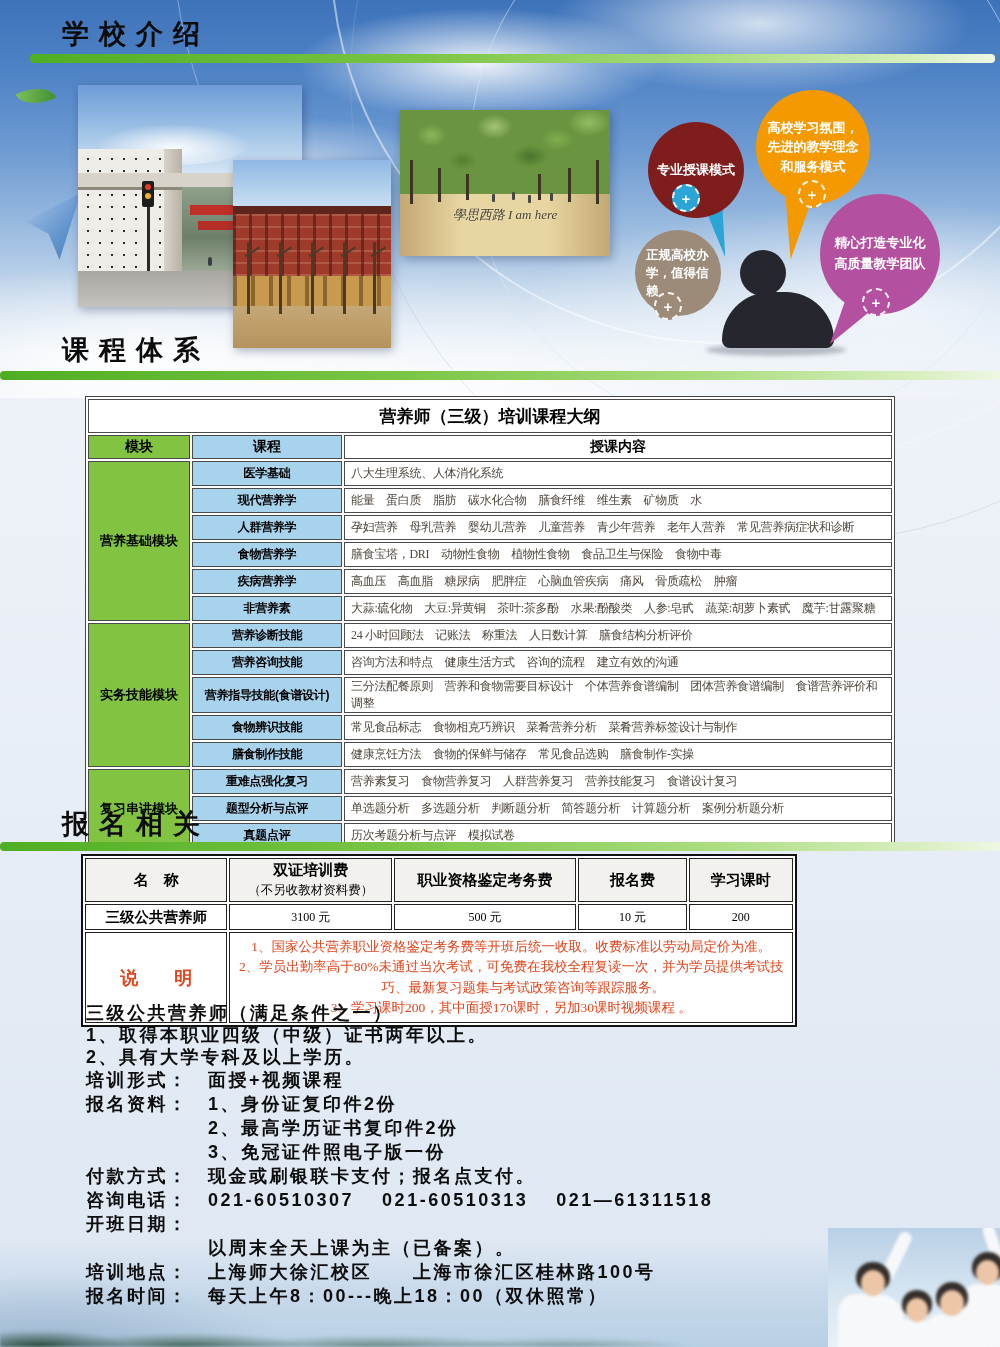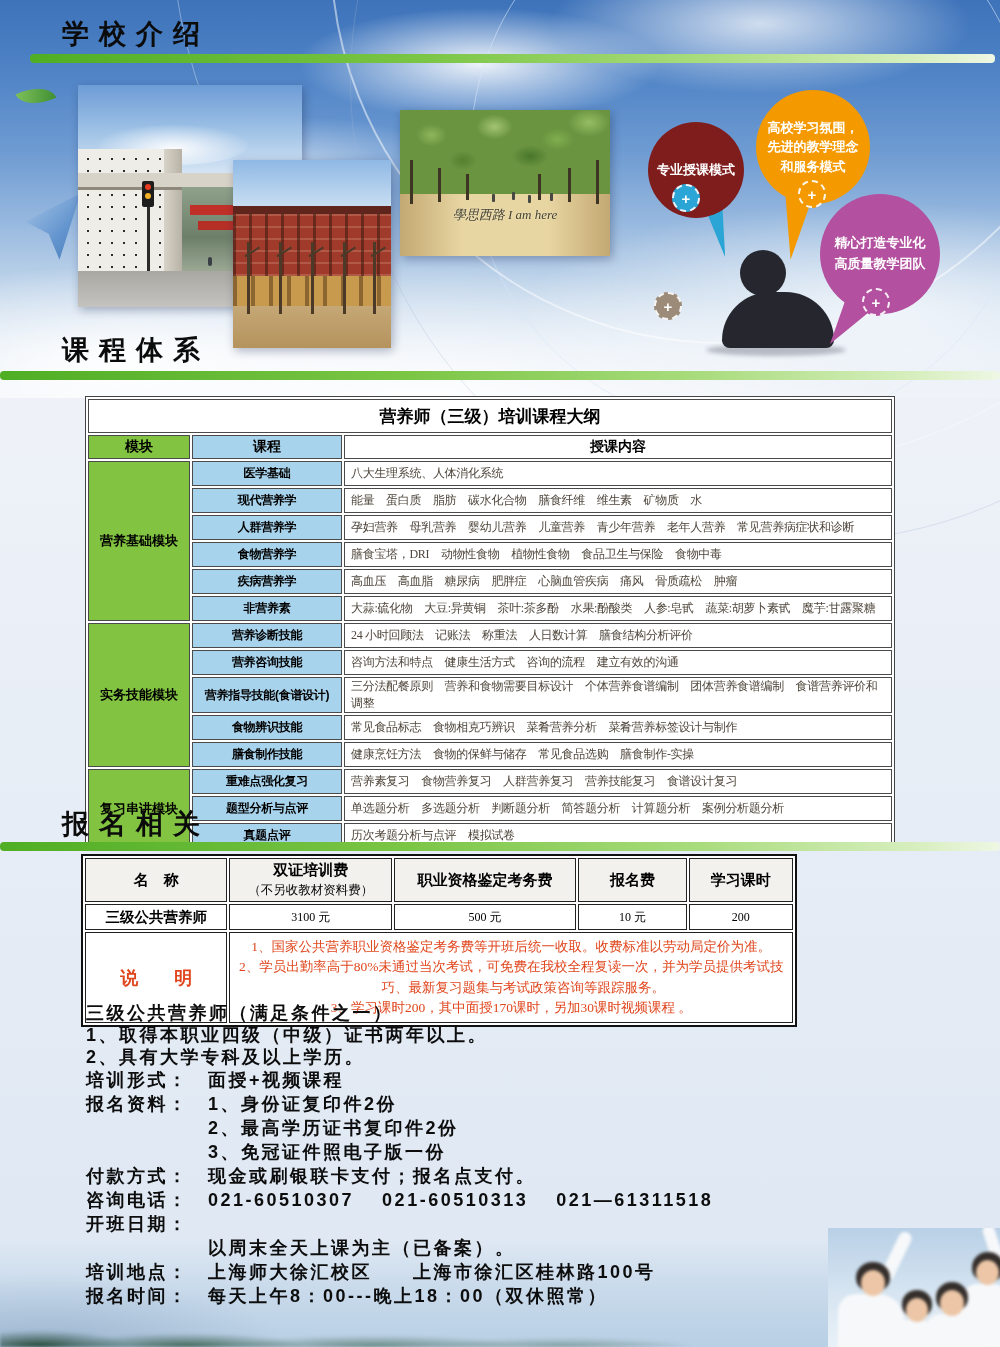--- a/index.html
+++ b/index.html
@@ -247,20 +247,23 @@
   <div class="person-head"></div>
   <div class="person-torso"></div>
   <div class="tail tail-blue"></div>
   <div class="tail tail-orange"></div>
   <div class="tail tail-magenta"></div>
   <div class="bubble b-blue">
     <div class="bubble-text">专业授课模式</div>
   </div>
   <div class="bubble b-orange">
     <div class="bubble-text">高校学习氛围，先进的教学理念和服务模式</div>
+  </div>
+  <div class="bubble b-brown">
+    <div class="bubble-text">正规高校办学，值得信赖</div>
   </div>
   <div class="bubble b-magenta">
     <div class="bubble-text">精心打造专业化高质量教学团队</div>
   </div>
   <div class="plus p-blue">+</div>
   <div class="plus p-orange">+</div>
   <div class="plus p-brown">+</div>
   <div class="plus p-magenta">+</div>
 
   <div class="sec-title t2">课程体系</div>

